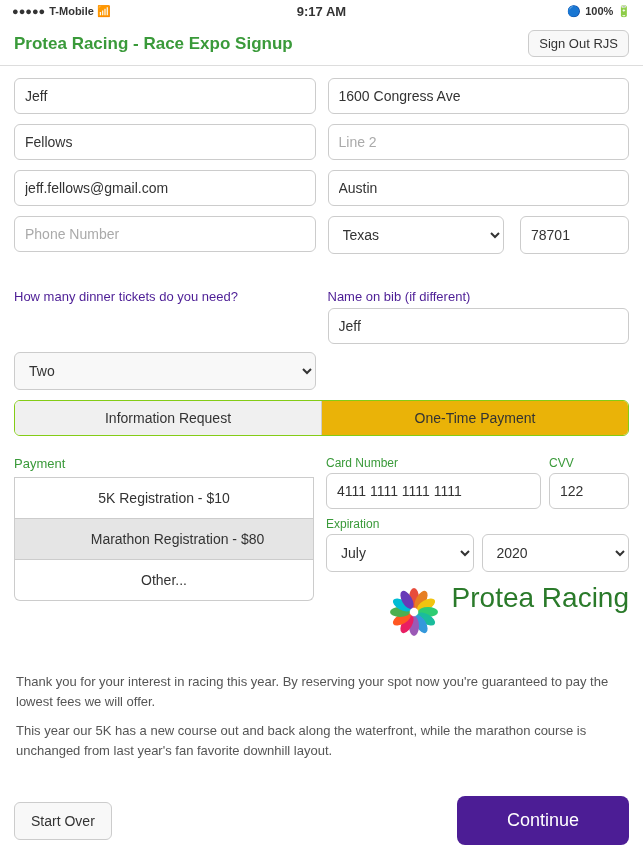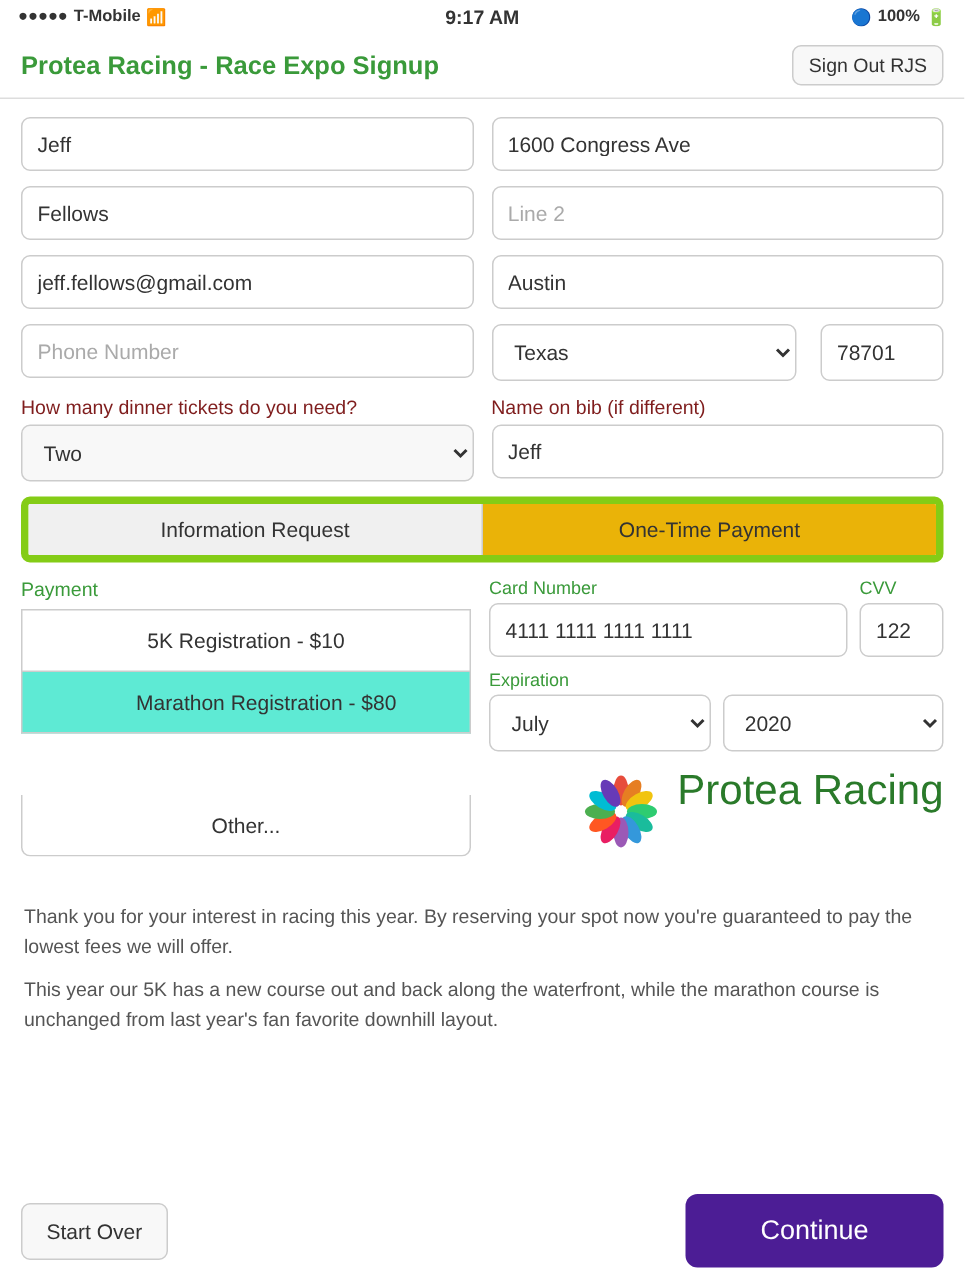--- a/index.html
+++ b/index.html
@@ -86,62 +86,64 @@
       flex: 1;
       border: 1px solid #ccc;
       border-radius: 6px;
       padding: 9px 10px;
       font-size: 14px;
       color: #333;
       background: #fff;
       appearance: auto;
     }
     .zip-input {
-      width: 82px;
+      width: 109px;
       border: 1px solid #ccc;
       border-radius: 6px;
       padding: 9px 10px;
       font-size: 14px;
       color: #333;
       background: #fff;
     }
 
     
     .section-label {
-      color: #7f1d1d;
+      color: #4c1d95;
       font-size: 13px;
       font-weight: 500;
       margin-bottom: 4px;
+      margin-top: 25px;
     }
     .dinner-row {
       display: flex;
       gap: 12px;
       margin-bottom: 10px;
     }
     .dinner-col { flex: 1; }
     .bib-col { flex: 1; }
 
     .dropdown-select {
       width: 100%;
       border: 1px solid #ccc;
       border-radius: 6px;
       padding: 9px 10px;
       font-size: 14px;
       color: #333;
       background: #f8f8f8;
       appearance: auto;
+      margin-top: 44px;
     }
 
     
     .tabs {
       display: flex;
-      border: 5px solid #84cc16;
+      border: 1px solid #84cc16;
       border-radius: 6px;
       overflow: hidden;
-      margin-bottom: 10px;
+      margin-bottom: 20px;
     }
     .tab {
       flex: 1;
       padding: 9px;
       text-align: center;
       font-size: 14px;
       cursor: pointer;
       background: #f0f0f0;
       color: #333;
       border: none;
@@ -173,22 +175,22 @@
     .payment-option {
       border: 1px solid #ccc;
       border-radius: 0;
       padding: 12px;
       text-align: center;
       font-size: 14px;
       cursor: pointer;
       background: #fff;
     }
     .payment-option:first-child { border-radius: 6px 6px 0 0; }
-    .payment-option:last-child { border-radius: 0 0 6px 6px; margin-top: 41px; }
-    .payment-option.selected { background: #5eead4; padding-left: 39px; }
+    .payment-option:last-child { border-radius: 0 0 6px 6px; }
+    .payment-option.selected { background: #e5e5e5; padding-left: 39px; }
     .payment-option + .payment-option { border-top: none; }
 
     
     .card-row {
       display: flex;
       gap: 8px;
       margin-bottom: 8px;
     }
     .card-col { flex: 1; }
     .card-label {
@@ -200,21 +202,21 @@
     .card-input {
       width: 100%;
       border: 1px solid #ccc;
       border-radius: 6px;
       padding: 9px 10px;
       font-size: 14px;
       color: #333;
       background: #fff;
     }
     .cvv-input {
-      width: 56px;
+      width: 80px;
       border: 1px solid #ccc;
       border-radius: 6px;
       padding: 9px 10px;
       font-size: 14px;
       color: #333;
       background: #fff;
     }
     .exp-row {
       display: flex;
       gap: 8px;

